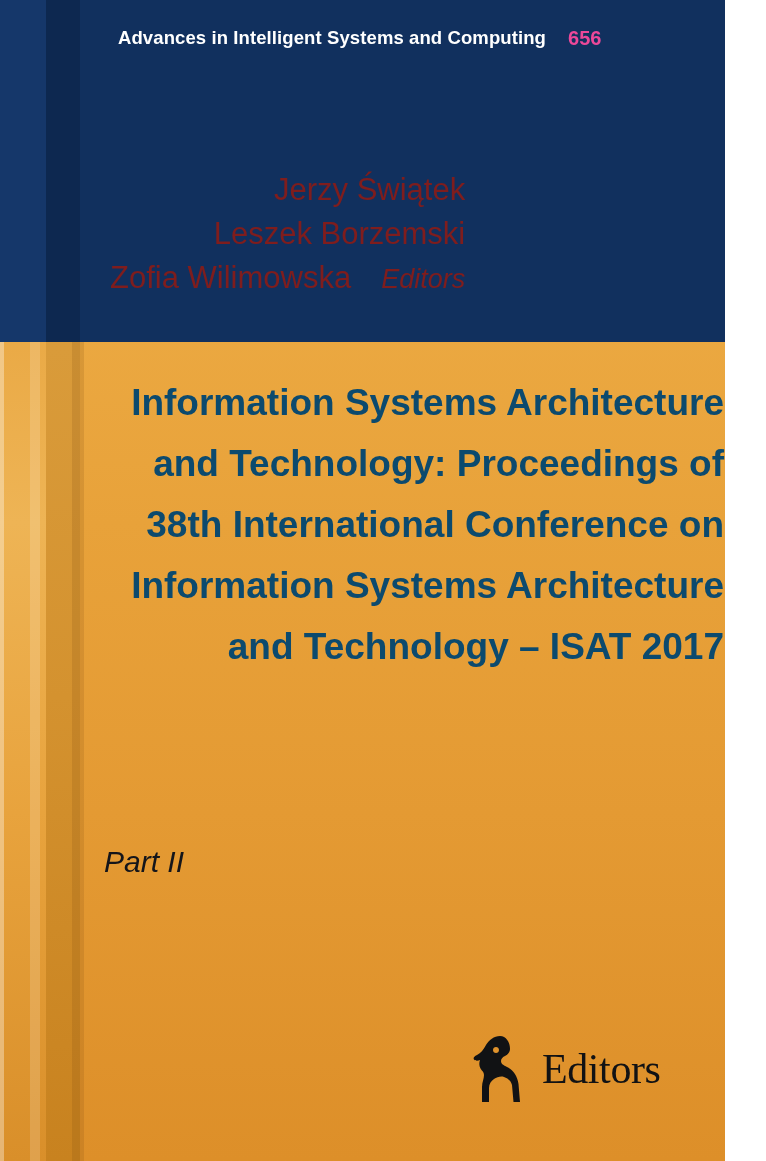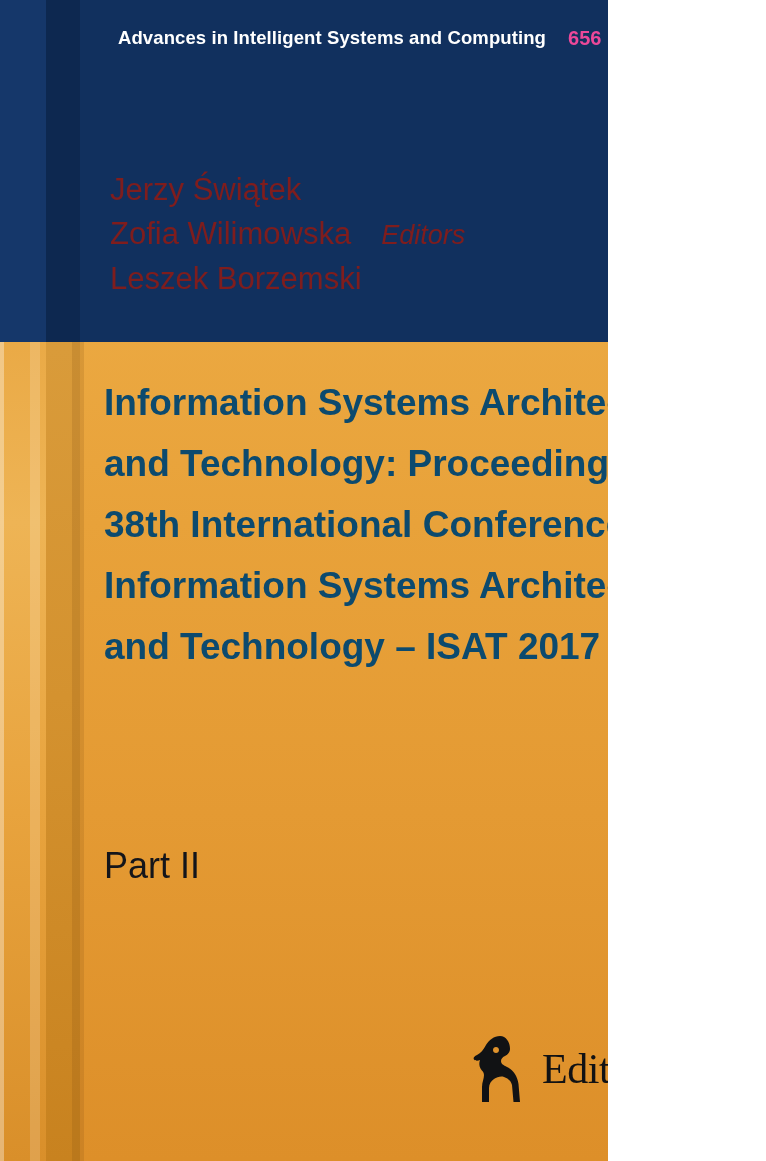--- a/index.html
+++ b/index.html
@@ -5,24 +5,25 @@
   html, body {
     margin: 0;
     padding: 0;
     background: #ffffff;
   }
   body {
     font-family: "Liberation Sans", sans-serif;
   }
   .cover {
     position: relative;
-    width: 608px;
+    width: 725px;
     height: 1161px;
     overflow: hidden;
     background: #e8a33d;
+    text-align: right;
   }
 
   
   .band-left-orange {
     position: absolute;
     left: 0; top: 0;
     width: 46px; height: 1161px;
     background: linear-gradient(to bottom, #d98f2a 0%, #e8a53f 22%, #eeb455 45%, #e8a33d 70%, #d98f2a 100%);
   }
   .band-left-dark {
@@ -134,22 +135,23 @@
     left: 104px; top: 372px;
     width: 620px;
     color: #0c4a6e;
     font-size: 37px;
     line-height: 61px;
     font-weight: bold;
   }
   .subtitle {
     position: absolute;
     left: 104px; top: 845px;
-    font-size: 36px;
+    font-size: 30px;
     color: #14151a;
+    font-style: italic;
   }
 
   
   .logo {
     position: absolute;
     left: 470px; top: 1030px;
     width: 250px; height: 78px;
     display: flex;
     align-items: center;
   }
@@ -184,24 +186,24 @@
     <span class="series-text">Advances in Intelligent Systems and Computing</span>
     <span class="series-number">656</span>
   </div>
 
   <div class="editors-block-left-strip"></div>
   <div class="editors-block-left"></div>
   <div class="editors-block"></div>
 
   <div class="editors">
     <div class="editor-line">Jerzy Świątek</div>
+    <div class="editor-line">Leszek Borzemski</div>
     <div class="editor-line">
       <span>Zofia Wilimowska</span><span class="editors-role">Editors</span>
     </div>
-    <div class="editor-line">Leszek Borzemski</div>
   </div>
 
   <div class="title">Information Systems Architecture and Technology: Proceedings of 38th International Conference on Information Systems Architecture and Technology – ISAT 2017</div>
   <div class="subtitle">Part II</div>
 
   <div class="logo">
     <div class="logo-mark">
       <svg width="62" height="74" viewBox="0 0 62 74" xmlns="http://www.w3.org/2000/svg">
         <g fill="#111214">
           <path d="M30 4 C24 4 19 8 16 13 C13 18 11 21 7 23 C4 24.5 3 26 4 27.5 C5 29 8 29 10 28 C9 31 9 34 10.5 36.5 C12 39 14 40 14 43 C14 47 12 50 12 55 L12 70 L19 70 L19 56 C19 52 21 49 24 47 C27 45 31 44 34 45 C38 46.2 41 49 42 53 L43.5 70 L50 70 L48.5 52 C47.5 44 43 38 37 35 C33.5 33.2 31 32 31 29 C31 26.5 33 25 35 24 C38 22.5 40 20 40 17 C40 10 36 4 30 4 Z M26 15 C27.7 15 29 16.3 29 18 C29 19.7 27.7 21 26 21 C24.3 21 23 19.7 23 18 C23 16.3 24.3 15 26 15 Z"></path>

